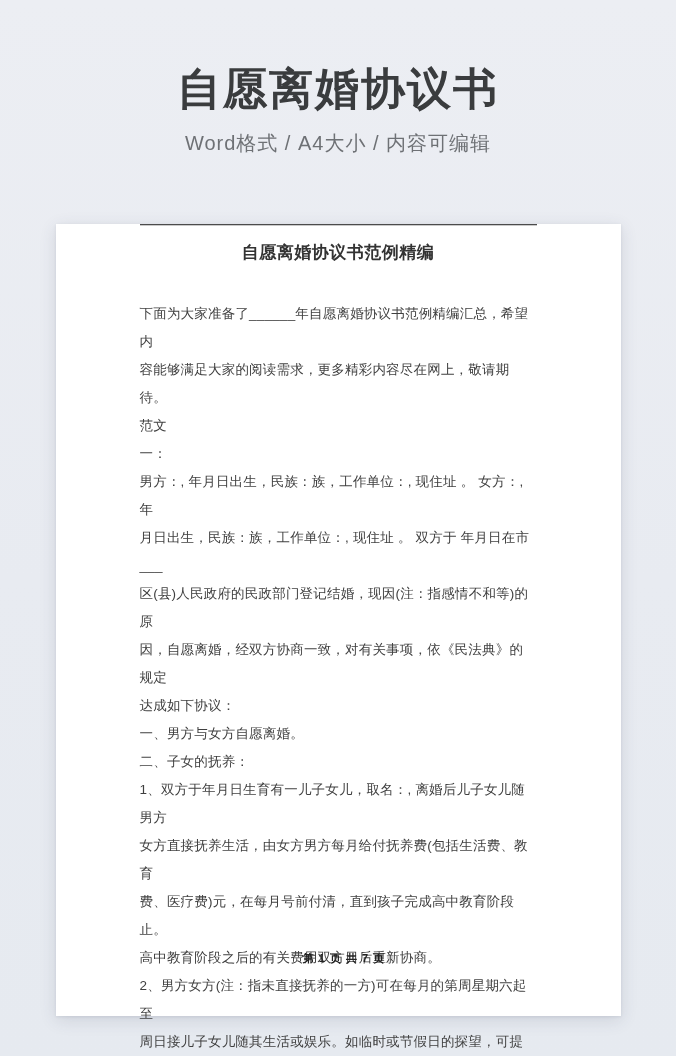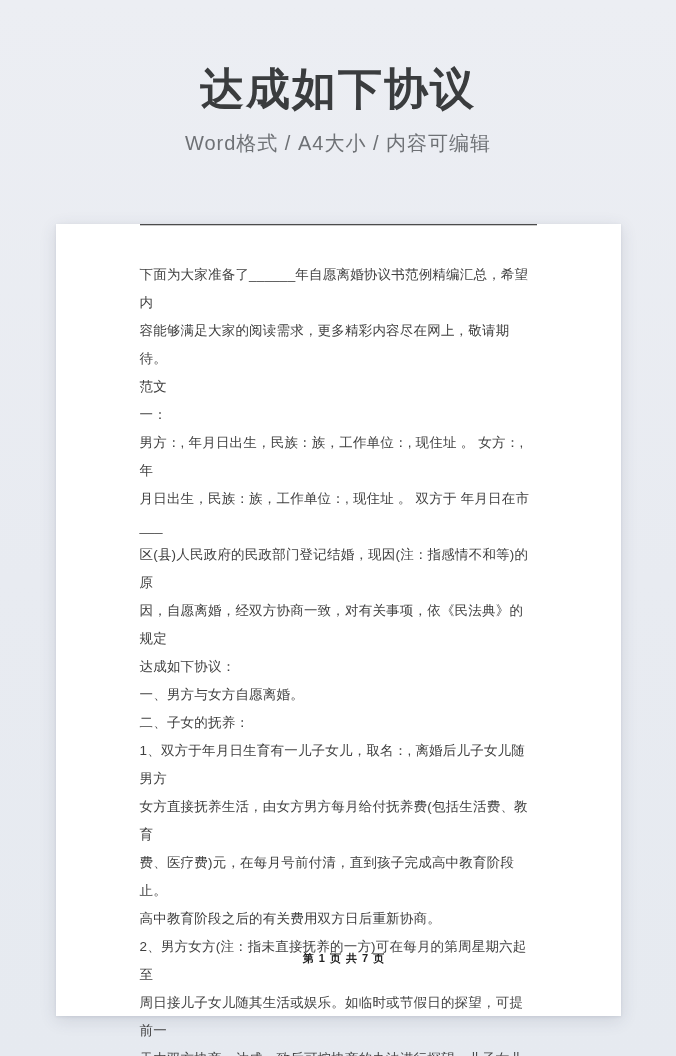--- a/index.html
+++ b/index.html
@@ -52,26 +52,27 @@
     font-size: 11px; font-weight: bold; color: #222222;
     letter-spacing: 1px;
   }
 </style>
 </head>
 <body>
 
 <div class="poster">
 
   <header class="hero">
-    <h1>达成如下协议</h1>
+    <h1>自愿离婚协议书</h1>
     <div class="sub">Word格式 / A4大小 / 内容可编辑</div>
   </header>
 
   <div class="page">
     <div class="rule"></div>
+    <h2 class="doc-title">自愿离婚协议书范例精编</h2>
     <div class="doc-body">下面为大家准备了______年自愿离婚协议书范例精编汇总，希望内
 容能够满足大家的阅读需求，更多精彩内容尽在网上，敬请期待。
 范文
 一：
 男方：, 年月日出生，民族：族，工作单位：, 现住址 。 女方：, 年
 月日出生，民族：族，工作单位：, 现住址 。 双方于 年月日在市___
 区(县)人民政府的民政部门登记结婚，现因(注：指感情不和等)的原
 因，自愿离婚，经双方协商一致，对有关事项，依《民法典》的规定
 达成如下协议：
 一、男方与女方自愿离婚。

